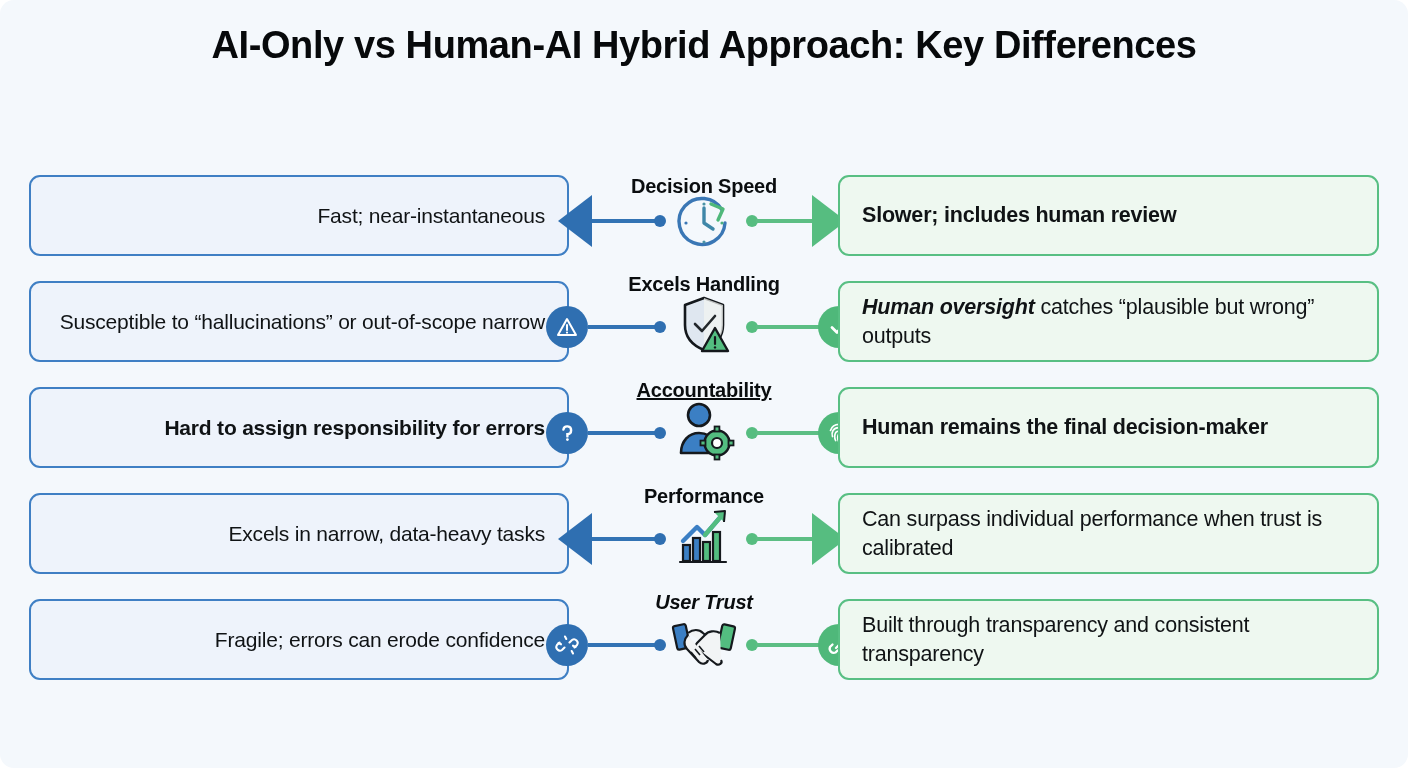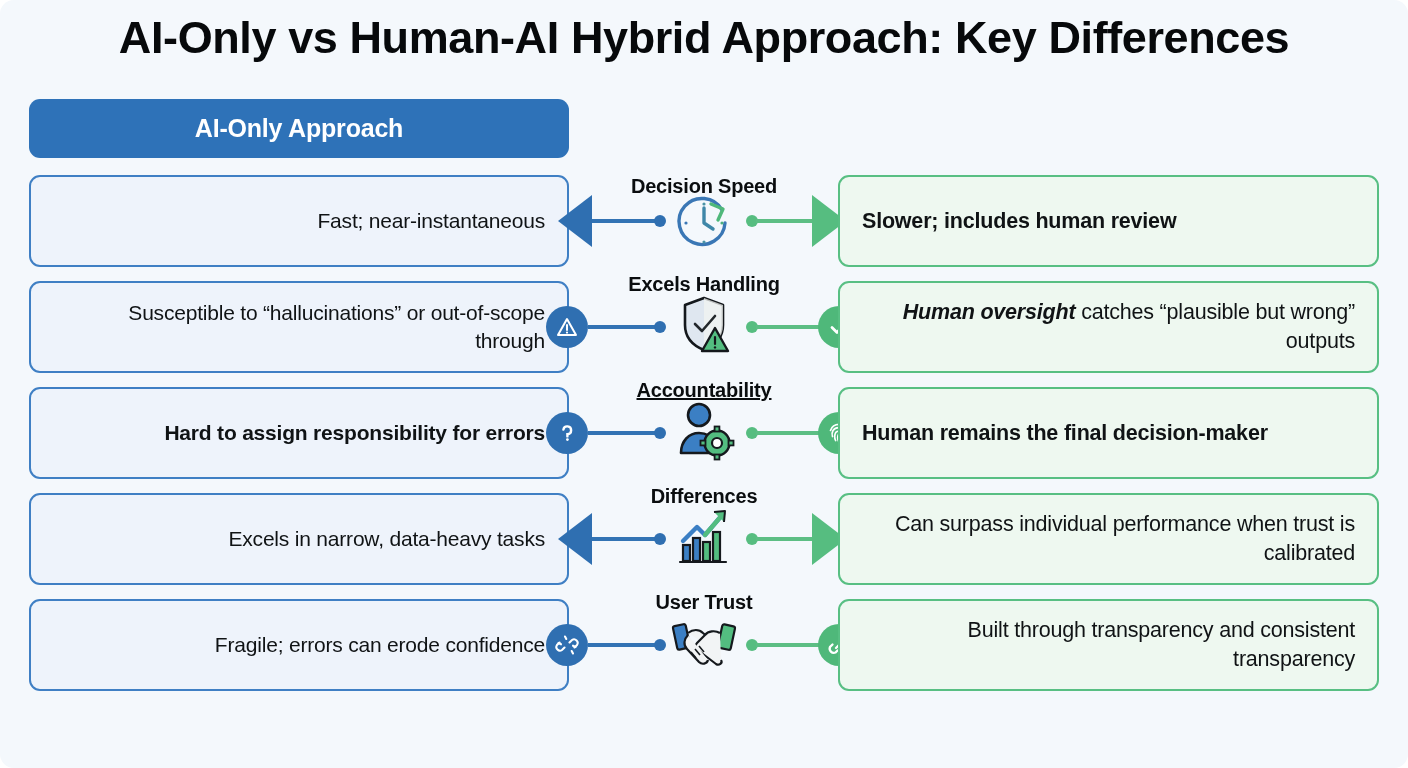--- a/index.html
+++ b/index.html
@@ -10,23 +10,23 @@
   }
   .canvas {
     position: relative;
     width: 1408px; height: 768px;
     background: #f4f8fc;
     border-radius: 14px;
     overflow: hidden;
   }
   .title {
     position: absolute;
-    top: 12px; left: 0; right: 0;
+    top: 24px; left: 0; right: 0;
     text-align: center;
-    font-size: 45px;
+    font-size: 38px;
     font-weight: bold;
     letter-spacing: -0.4px;
     color: #07090b;
   }
 
   
   .col-header {
     position: absolute;
     top: 99px;
     height: 59px;
@@ -38,39 +38,39 @@
     letter-spacing: -0.2px;
   }
   .col-header.left  { left: 29px;  width: 540px; background: #2e72b8; }
   .col-header.right { left: 838px; width: 541px; background: #4fbe7f; }
 
   
   .row { position: absolute; left: 0; width: 1408px; }
   .card {
     position: absolute;
     top: 0;
-    height: 92px;
+    height: 81px;
     border-radius: 11px;
     display: flex;
     align-items: center;
     padding: 6px 22px;
   }
   .card.left {
     left: 29px; width: 540px;
     background: #eef3fb;
     border: 2.5px solid #3f7fc4;
     justify-content: flex-end;
     text-align: right;
   }
   .card.right {
     left: 838px; width: 541px;
     background: #eef8f0;
     border: 2.5px solid #58bf83;
     justify-content: flex-start;
-    text-align: right;
+    text-align: left;
   }
   .card .txt {
     font-size: 21px;
     line-height: 1.33;
     color: #101315;
     letter-spacing: -0.2px;
   }
   .card.right .txt { font-size: 21.5px; }
   .txt.bold { font-weight: bold; }
   .txt .b { font-weight: bold; font-style: italic; }
@@ -147,23 +147,20 @@
     letter-spacing: -0.2px;
   }
 </style>
 </head>
 <body>
 
 <div class="canvas">
 
   <div class="title">AI-Only vs Human-AI Hybrid Approach: Key Differences</div>
 
-  <div class="col-header left">
-    <span>AI-Only Approach</span>
-  </div>
 
   <div class="row" style="top:175px;">
     <div class="center-label" style="top:-8px;margin-top:8px;">Decision Speed</div>
 
     <div class="card left">
       <span class="txt">Fast; near-instantaneous</span>
     </div>
 
     <div class="arrow left-head" style="left:558px; top:20px;"></div>
     <div class="line blue" style="left:592px; top:44px; width:70px;"></div>
@@ -187,21 +184,21 @@
 
     <div class="card right">
       <span class="txt bold">Slower; includes human review</span>
     </div>
   </div>
 
   <div class="row" style="top:281px;">
     <div class="center-label" style="top:-8px;">Excels Handling</div>
 
     <div class="card left">
-      <span class="txt">Susceptible to “hallucinations” or out-of-scope through</span>
+      <span class="txt">Susceptible to “hallucinations” or out-of-scope narrow</span>
     </div>
 
     <div class="badge blue" style="left:546px; top:25px;">
       <svg width="24" height="24" viewBox="0 0 24 24">
         <path d="M12 4 L21 20 L3 20 Z" fill="none" stroke="#ffffff" stroke-width="2" stroke-linejoin="round"></path>
         <line x1="12" y1="10" x2="12" y2="15" stroke="#ffffff" stroke-width="2" stroke-linecap="round"></line>
         <circle cx="12" cy="17.6" r="1.1" fill="#ffffff"></circle>
       </svg>
     </div>
     <div class="line blue" style="left:588px; top:44px; width:74px;"></div>
@@ -276,21 +273,21 @@
         </g>
       </svg>
     </div>
 
     <div class="card right">
       <span class="txt bold">Human remains the final decision-maker</span>
     </div>
   </div>
 
   <div class="row" style="top:493px;">
-    <div class="center-label" style="top:-8px;">Differences</div>
+    <div class="center-label" style="top:-8px;">Performance</div>
 
     <div class="card left">
       <span class="txt">Excels in narrow, data-heavy tasks</span>
     </div>
 
     <div class="arrow left-head" style="left:558px; top:20px;"></div>
     <div class="line blue" style="left:592px; top:44px; width:70px;"></div>
     <div class="dot blue" style="left:654px; top:40px;"></div>
 
     <div class="center-icon" style="top:12px;">
@@ -311,21 +308,21 @@
     <div class="dot green" style="left:746px; top:40px;"></div>
     <div class="line green" style="left:756px; top:44px; width:60px;"></div>
     <div class="arrow right-head" style="left:812px; top:20px;"></div>
 
     <div class="card right">
       <span class="txt">Can surpass individual performance when trust is calibrated</span>
     </div>
   </div>
 
   <div class="row" style="top:599px;">
-    <div class="center-label" style="top:-8px;">User Trust</div>
+    <div class="center-label" style="top:-8px;font-style:italic;">User Trust</div>
 
     <div class="card left">
       <span class="txt">Fragile; errors can erode confidence</span>
     </div>
 
     <div class="badge blue" style="left:546px; top:25px;">
       <svg width="26" height="26" viewBox="0 0 26 26">
         <g fill="none" stroke="#ffffff" stroke-width="2.1" stroke-linecap="round">
           <path d="M10.5 15.5 L8 18 A3.6 3.6 0 0 1 3 13 L5.5 10.5"></path>
           <path d="M15.5 10.5 L18 8 A3.6 3.6 0 0 1 23 13 L20.5 15.5"></path>

